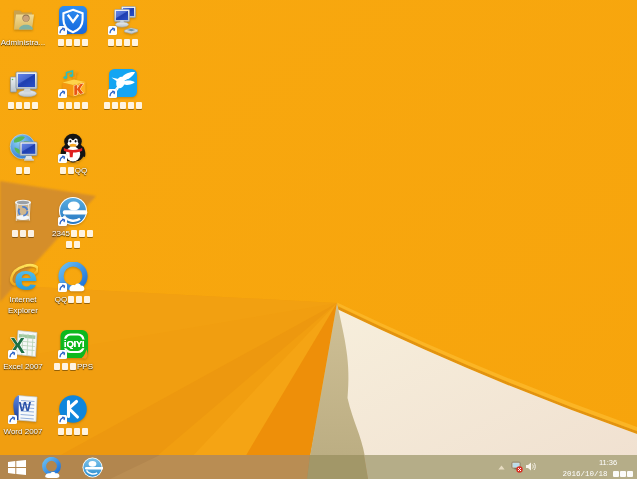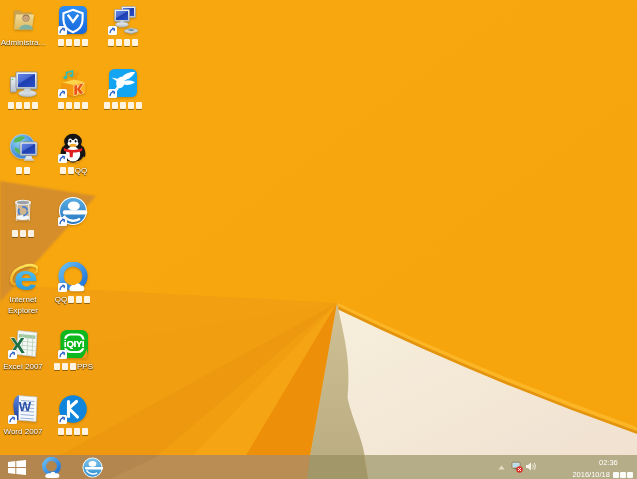--- a/index.html
+++ b/index.html
@@ -221,20 +221,21 @@
           <stop offset="0" stop-color="#58ace0"></stop>
           <stop offset="1" stop-color="#2677c2"></stop>
         </linearGradient>
       </defs>
     <circle cx="15" cy="15" r="14" fill="#fff"></circle>
     <circle cx="15" cy="15" r="13" fill="url(#bl2)"></circle>
     <ellipse cx="15.8" cy="10" rx="6" ry="4.6" fill="#fff"></ellipse>
     <rect x="4.8" y="14.3" width="24.5" height="4.2" rx="1.8" fill="#fff"></rect>
     <path d="M6,19.8 C8.5,24.8 17,26.3 22,22.8" stroke="#fff" stroke-width="2.4" fill="none"></path>
   </svg>
+  <div class="lb">2345<span class="cj"></span><span class="cj"></span><span class="cj"></span><br><span class="cj"></span><span class="cj"></span></div>
   <span class="sc" style="left:13px;top:21px;"><svg width="9" height="9" viewBox="0 0 9 9">
         <path d="M2,7.2 C2,4.2 4,2.6 6.6,2.6 M6.6,2.6 L4.1,2.1 M6.6,2.6 L6,5" stroke="#2a62c8" stroke-width="1.3" fill="none"></path>
       </svg></span>
 </div>
 
 <div class="ic" style="left:-5px;top:262px;">
   <svg class="g" width="30" height="30" viewBox="0 0 30 30">
     <defs>
       <linearGradient id="ieg" x1="0" y1="0" x2="0" y2="1">
           <stop offset="0" stop-color="#6fd4f8"></stop>
@@ -367,14 +368,14 @@
   <rect x="2" y="2.2" width="6" height="3.8" fill="#b9dcea"></rect>
   <rect x="3.5" y="7" width="3" height="1.4" fill="#7a7260"></rect>
   <circle cx="8.5" cy="8.5" r="3.2" fill="#d93025"></circle>
   <path d="M7,7 L10,10 M10,7 L7,10" stroke="#fff" stroke-width="1"></path>
 </svg>
 <svg class="abs" style="left:525px;top:461px;" width="11" height="11" viewBox="0 0 11 11">
   <path d="M1,4 L3,4 L6,1.5 L6,9.5 L3,7 L1,7 Z" fill="#f8f4ea"></path>
   <path d="M7.5,3.5 C8.5,4.5 8.5,6.5 7.5,7.5 M9,2 C10.7,3.7 10.7,7.3 9,9" stroke="#f8f4ea" stroke-width="1" fill="none"></path>
 </svg>
 <div class="abs tray" style="left:544px;top:478px;">ENG</div>
-<div class="abs tray" style="left:599px;top:457.5px;">02:36</div>
-<div class="abs tray" style="right:4px;top:469.5px;">2016/10/18 <span class="cjs"></span><span class="cjs"></span><span class="cjs"></span></div>
+<div class="abs tray" style="left:599px;top:457.5px;">11:36</div>
+<div class="abs tray" style="right:4px;top:469.5px;font-family:Liberation Mono, monospace;">2016/10/18 <span class="cjs"></span><span class="cjs"></span><span class="cjs"></span></div>
 
 </body></html>

